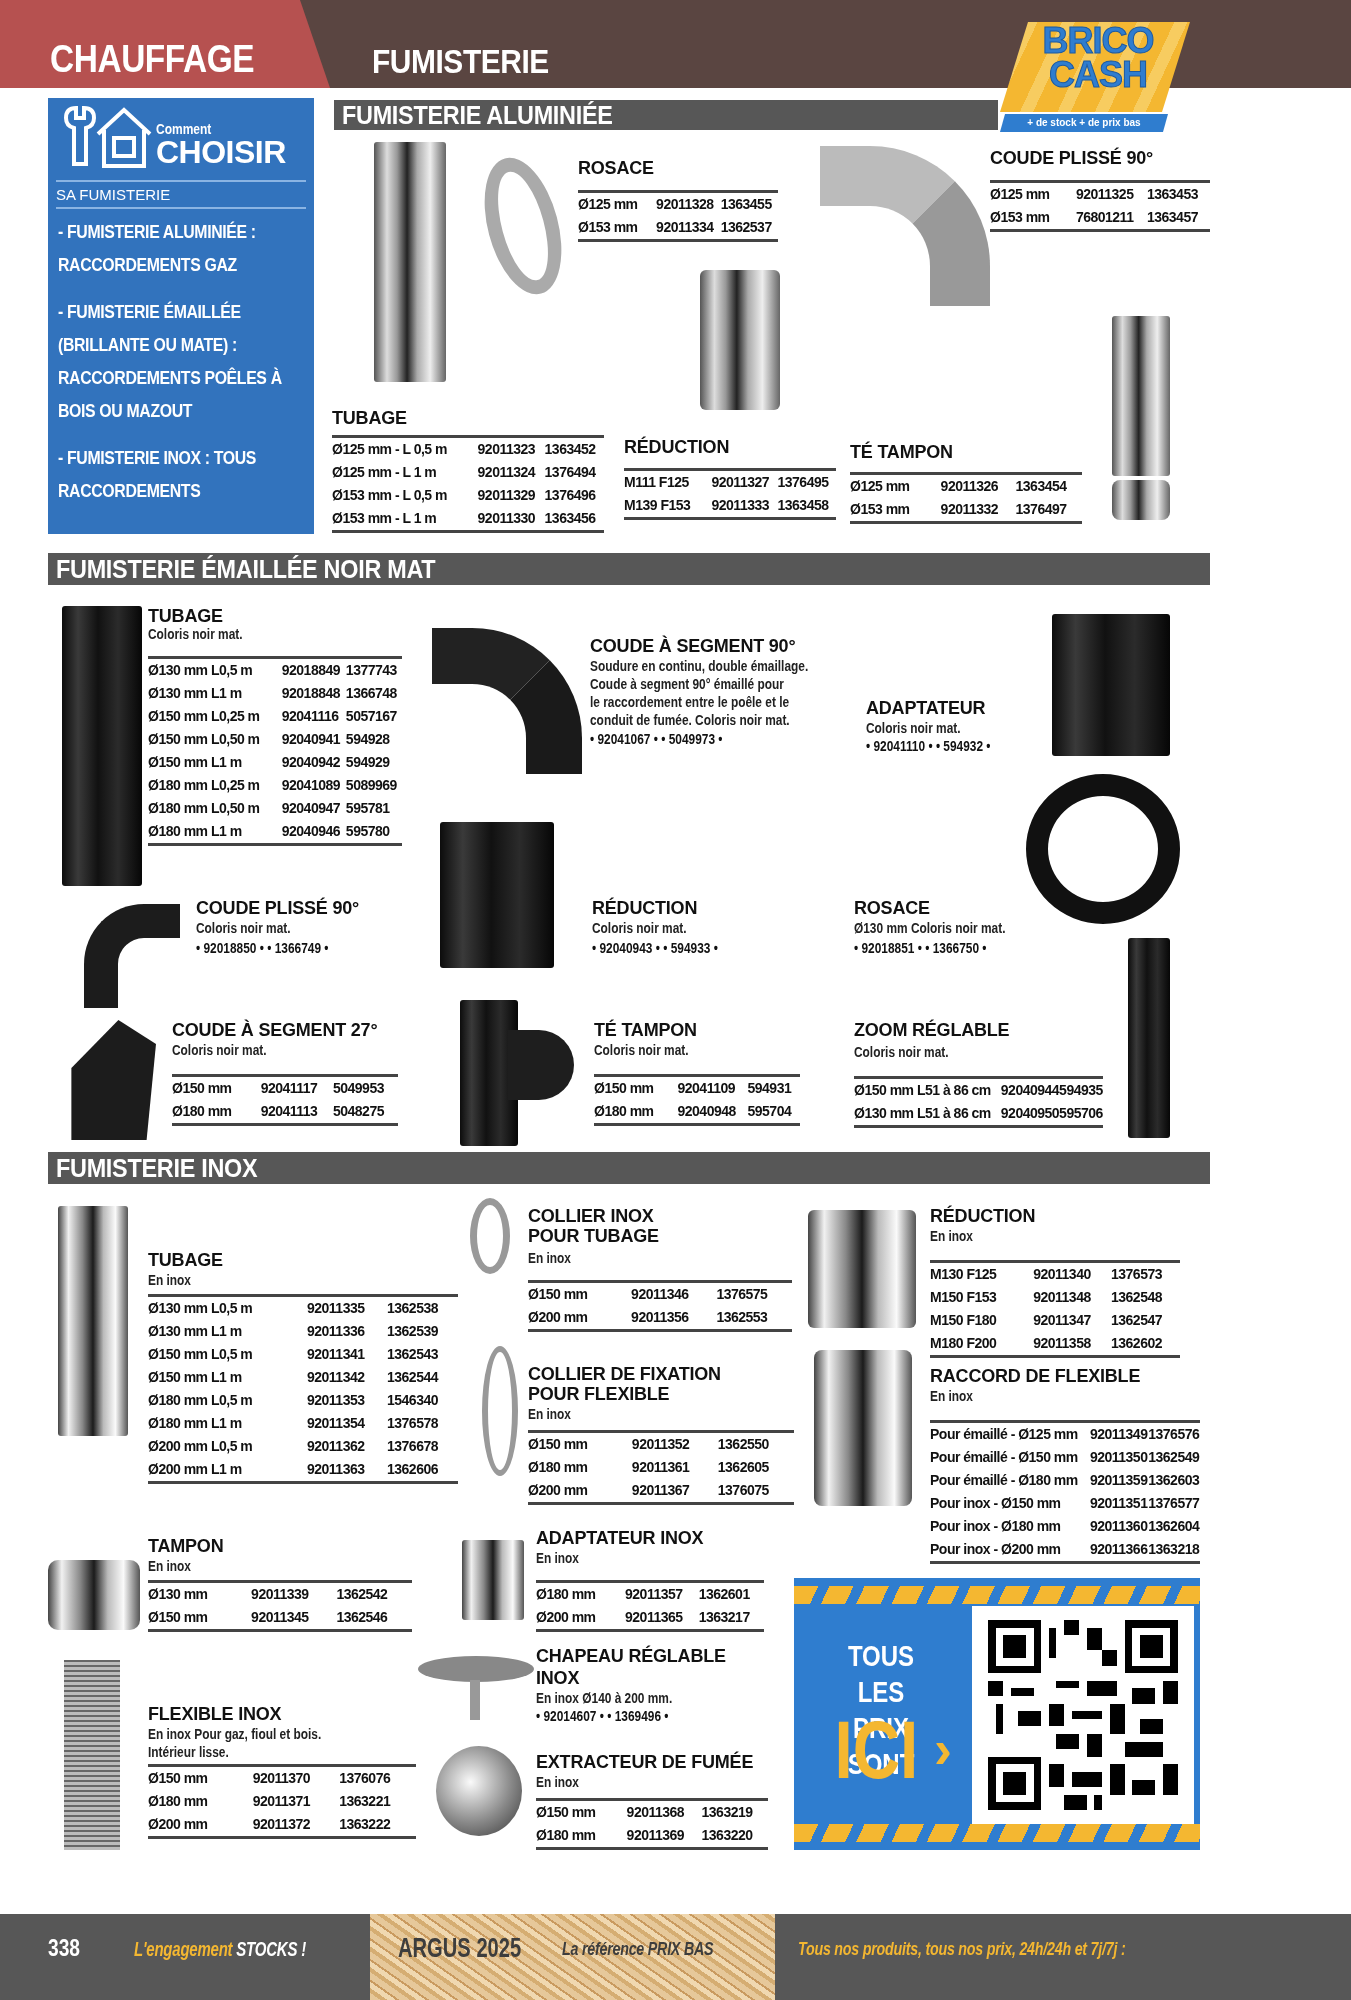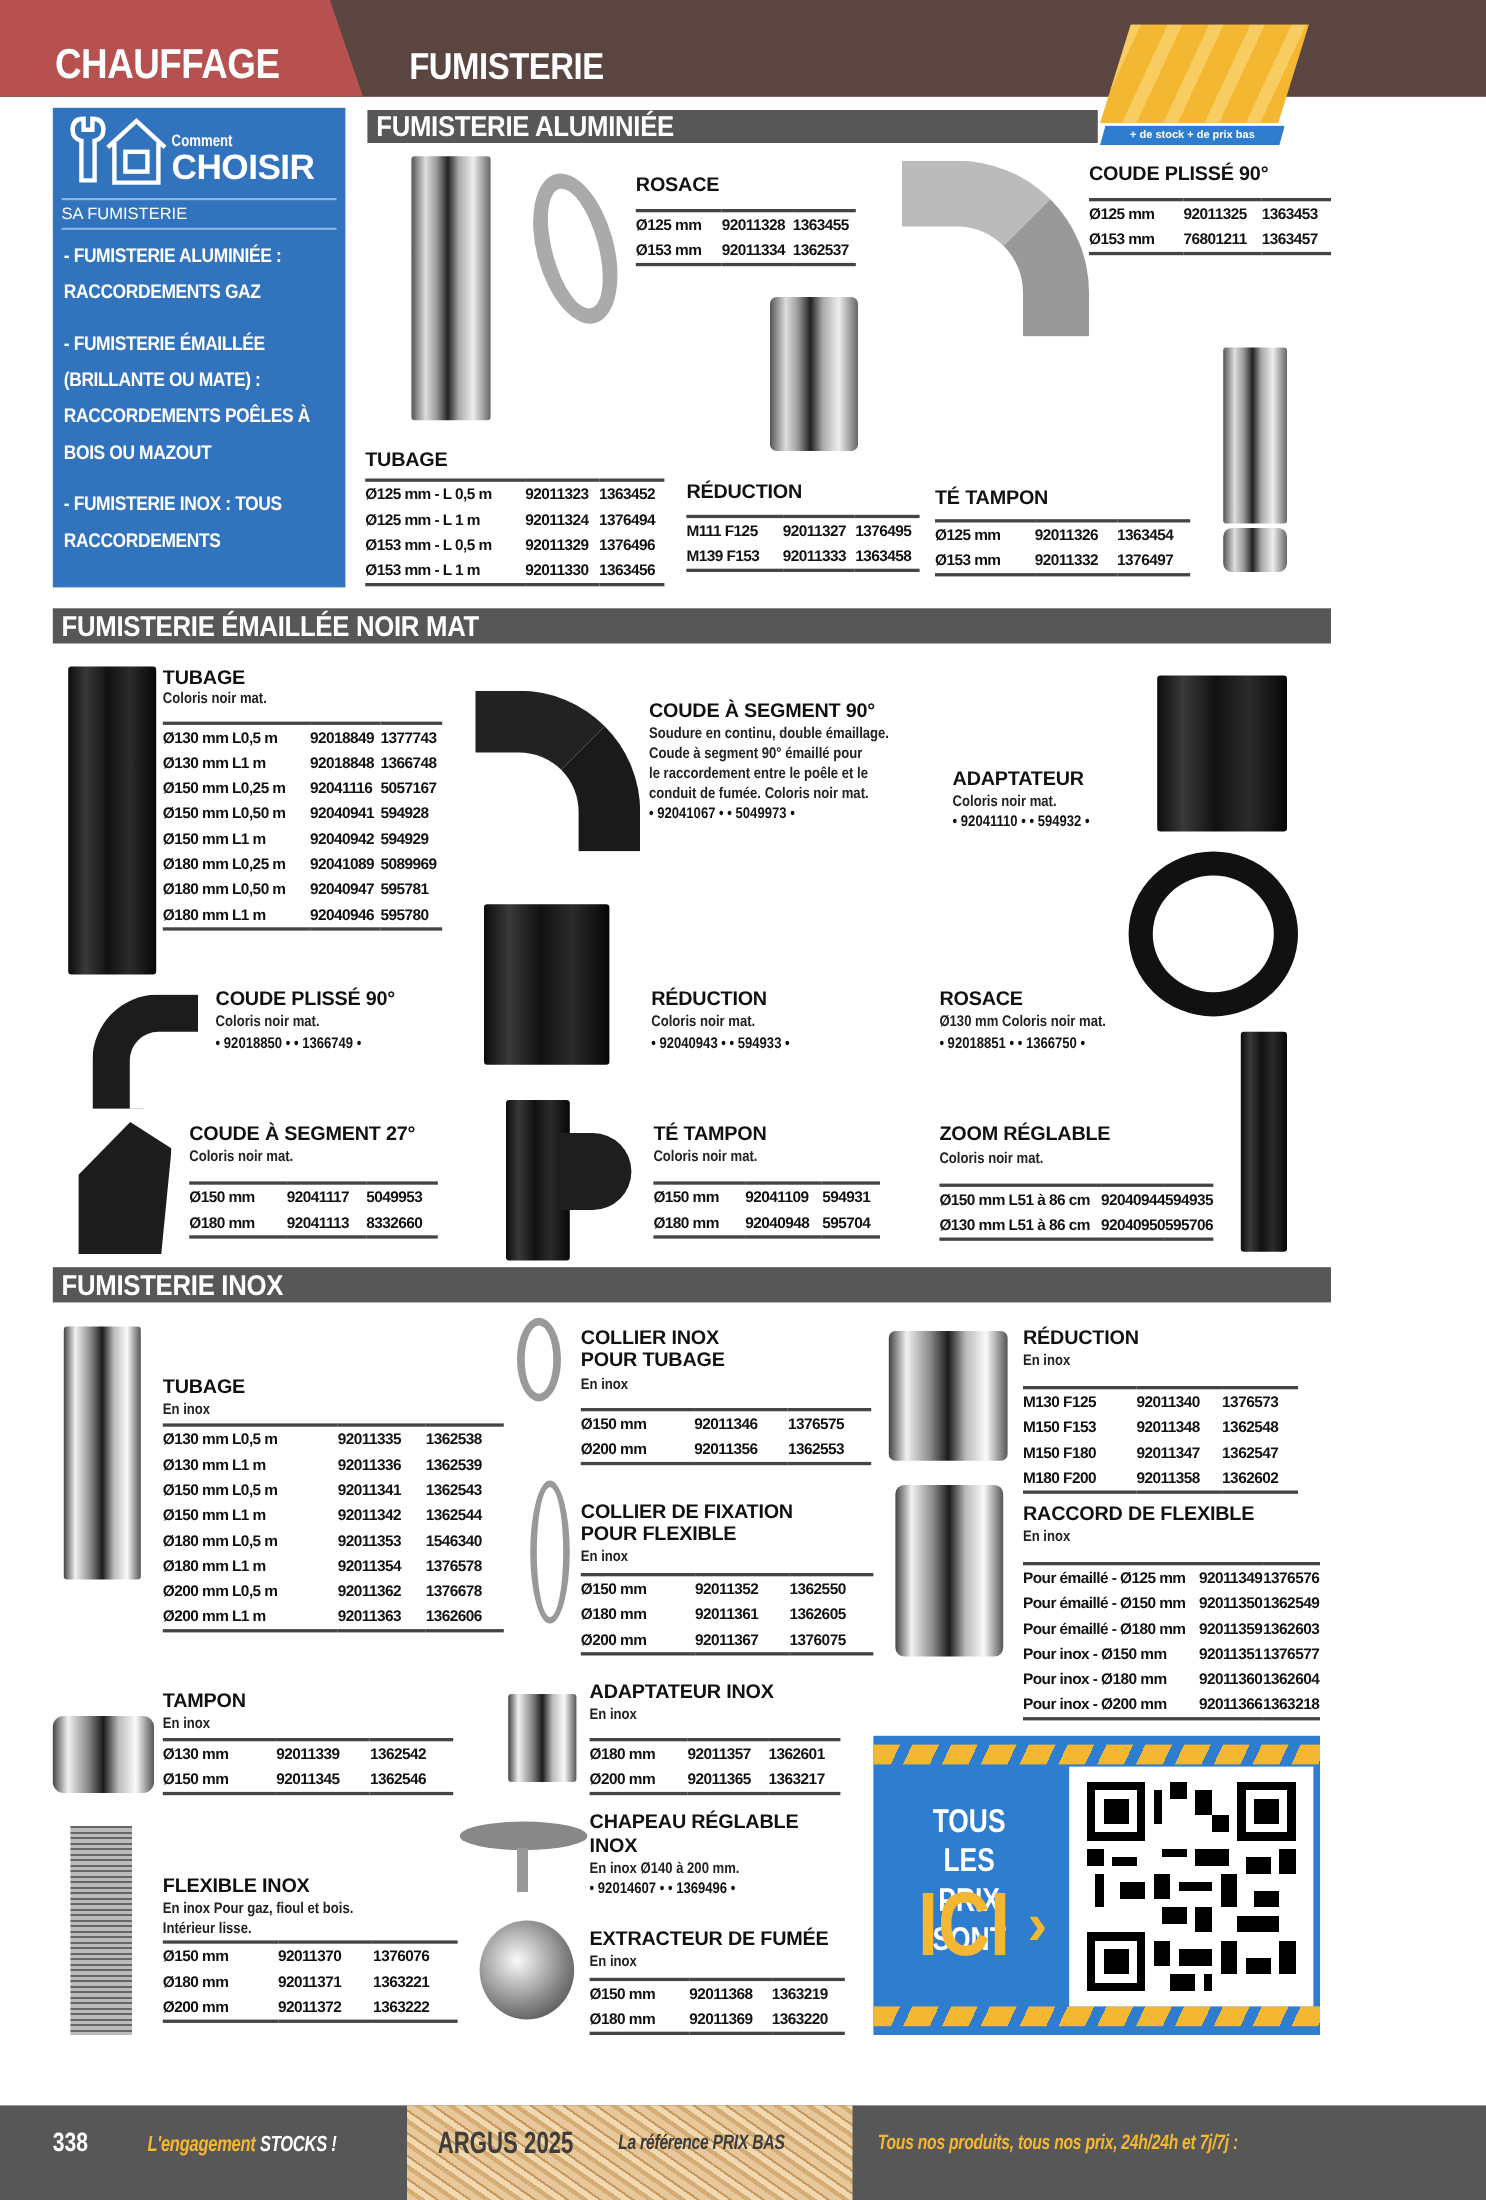--- a/index.html
+++ b/index.html
@@ -47,20 +47,24 @@
 </style>
 </head>
 <body>
 
 <div class="abs hdr"></div>
 <div class="abs hdr-red"></div>
 <div class="abs hdr-title" style="left:50px;top:38px">CHAUFFAGE</div>
 <div class="abs hdr-title" style="left:372px;top:42px;font-size:34px">FUMISTERIE</div>
 <div class="abs logo">
   <div class="logo-bg"></div>
+  <div class="logo-text">
+      <div>BRICO</div>
+      <div>CASH</div>
+    </div>
   <div class="logo-tag">+ de stock + de prix bas</div>
 </div>
 
 <div class="abs choose">
   <svg style="position:absolute;left:10px;top:6px" width="96" height="66" viewBox="0 0 96 66" fill="none" stroke="#fff" stroke-width="4">
     <path d="M8 14 q0 -10 10 -10 v10 h8 v-10 q10 0 10 10 q0 8 -8 10 v36 h-12 v-36 q-8 -2 -8 -10z"></path>
     <path d="M40 30 L66 6 L92 30 M46 26 v36 h40 v-36"></path>
     <rect x="56" y="34" width="20" height="18"></rect>
   </svg>
   <div class="ttl-s">Comment</div>
@@ -255,21 +259,21 @@
 <table class="abs t" style="left:172px;top:1074px;width:226px">
   <tbody>
       <tr>
         <td>Ø150 mm</td>
         <td>92041117</td>
         <td>5049953</td>
       </tr>
   <tr>
         <td>Ø180 mm</td>
         <td>92041113</td>
-        <td>8332660</td>
+        <td>5048275</td>
       </tr>
 </tbody>
   </table>
 
 <div class="abs pipe black" style="left:460px;top:1000px;width:58px;height:146px"></div>
 <div class="abs" style="left:508px;top:1030px;width:66px;height:70px;background:#1e1e1e;border-radius:0 40px 40px 0"></div>
 <div class="abs pt" style="left:594px;top:1020px">TÉ TAMPON</div>
 <div class="abs pd" style="left:594px;top:1042px">Coloris noir mat.</div>
 <table class="abs t" style="left:594px;top:1074px;width:206px">
   <tbody>

